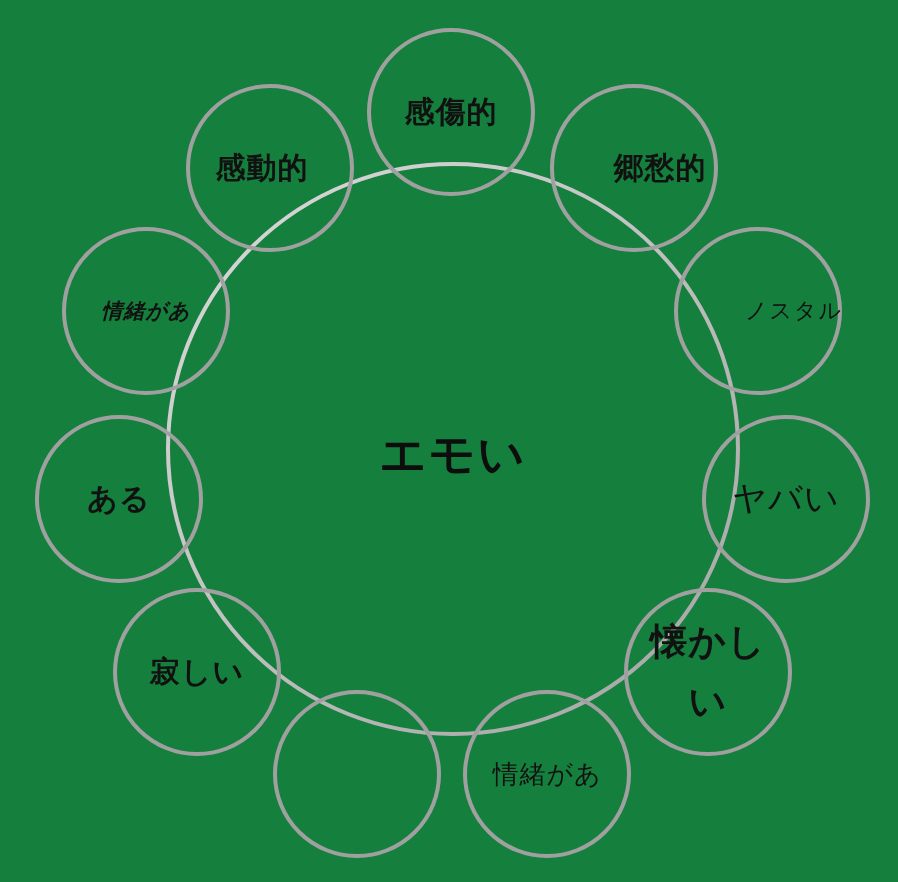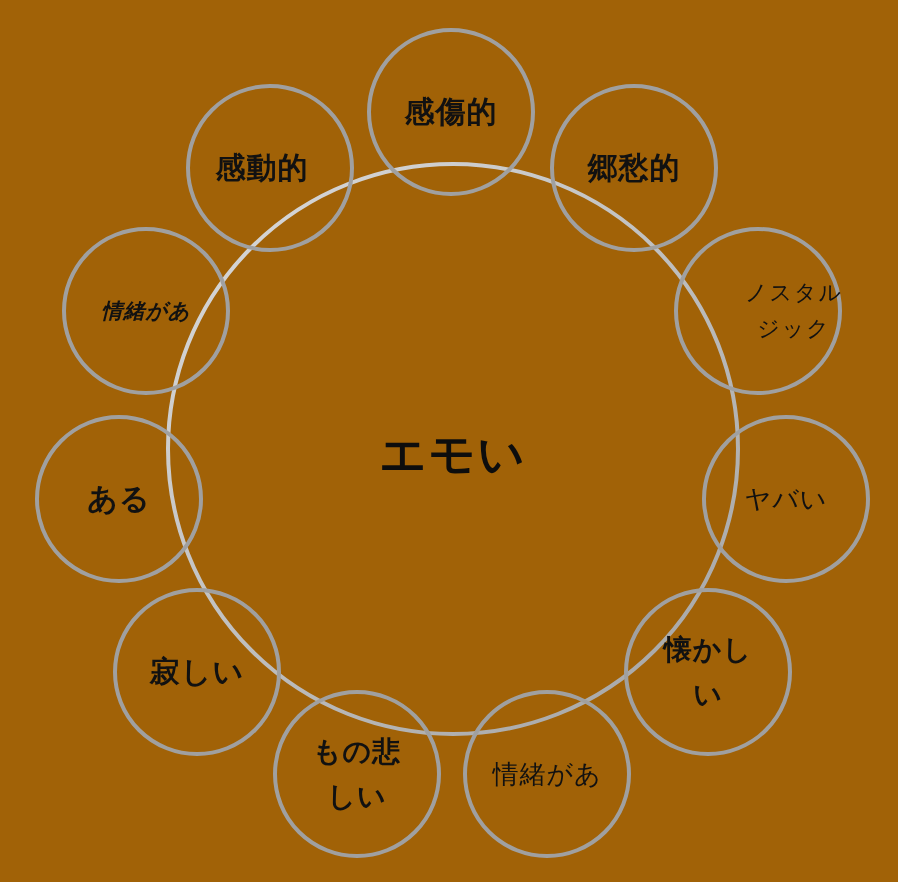--- a/index.html
+++ b/index.html
@@ -1,34 +1,34 @@
 <!DOCTYPE html>
 <html><head>
 <meta charset="utf-8">
 <style>
   html, body { margin: 0; padding: 0; background: #ffffff; }
   body { width: 898px; height: 882px; font-family: "Liberation Sans", sans-serif; }
-  .canvas { position: relative; width: 898px; height: 882px; overflow: hidden; background: #a16207; }
+  .canvas { position: relative; width: 898px; height: 882px; overflow: hidden; background: #15803d; }
   .canvas svg { position: absolute; left: 0; top: 0; }
   .lbl {
     position: absolute;
     transform: translate(-50%, -50%);
     width: 170px;
     text-align: center;
     color: #111111;
     font-weight: 700;
     line-height: 1.62;
     letter-spacing: 1px;
     white-space: nowrap;
   }
   .lbl span { display: block; }
   .reg  { font-weight: 400; }
   .fs30 { font-size: 30px; }
-  .fs29 { font-size: 28px; }
-  .fs27 { font-size: 26px; }
+  .fs29 { font-size: 37px; }
+  .fs27 { font-size: 34px; }
   .fs26 { font-size: 26px; }
   .fs23 { font-size: 21px; font-style: italic; }
   .fs22 { font-size: 22px; letter-spacing: 2px; }
   .center-title {
     position: absolute;
     left: 453px; top: 455px;
     transform: translate(-50%, -50%);
     font-size: 46px;
     font-weight: 700;
     letter-spacing: 2px;
@@ -62,49 +62,44 @@
     <circle cx="119" cy="499" r="82" fill="none" stroke-width="4" stroke="#a0a0a0"></circle>
     <circle cx="146" cy="311" r="82" fill="none" stroke-width="4" stroke="#a0a0a0"></circle>
     <circle cx="270" cy="168" r="82" fill="none" stroke-width="4" stroke="#a0a0a0"></circle>
   </svg>
 
   <div class="lbl fs30" style="left:451px; top:112px;">
     <span>感傷的</span>
     <span></span>
   </div>
 
-  <div class="lbl fs30" style="left:634px; top:168px;">
+  <div class="lbl fs30" style="left:660px; top:168px;">
     <span>郷愁的</span>
     <span></span>
   </div>
 
   <div class="lbl fs22 reg" style="left:794px; top:311px;">
     <span>ノスタル</span>
-    <span>ジック</span>
   </div>
 
   <div class="lbl fs27 reg" style="left:786px; top:499px;">
     <span>ヤバい</span>
     <span></span>
   </div>
 
   <div class="lbl fs29" style="left:708px; top:672px;">
     <span>懐かし</span>
     <span>い</span>
   </div>
 
   <div class="lbl fs26 reg" style="left:547px; top:774px;">
     <span>情緒があ</span>
     <span></span>
   </div>
 
-  <div class="lbl fs29" style="left:357px; top:774px;">
-    <span>もの悲</span>
-    <span>しい</span>
-  </div>
 
   <div class="lbl fs30" style="left:197px; top:672px;">
     <span>寂しい</span>
     <span></span>
   </div>
 
   <div class="lbl fs30" style="left:119px; top:499px;">
     <span>ある</span>
   </div>
 

